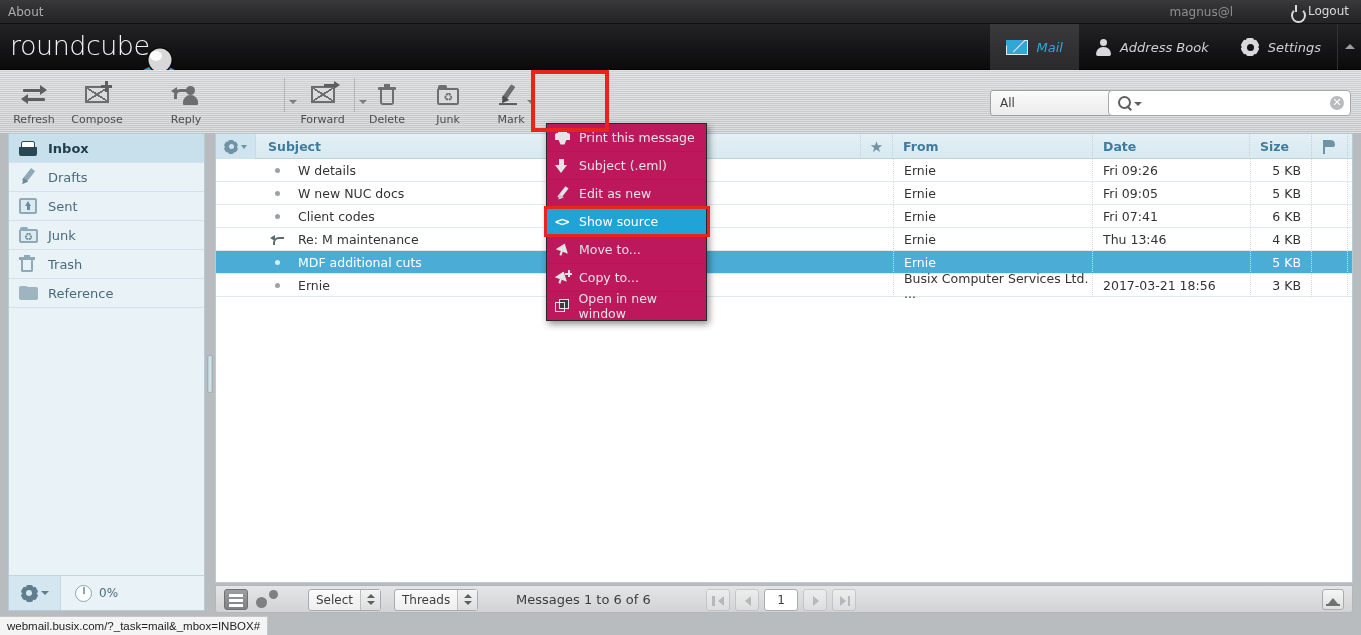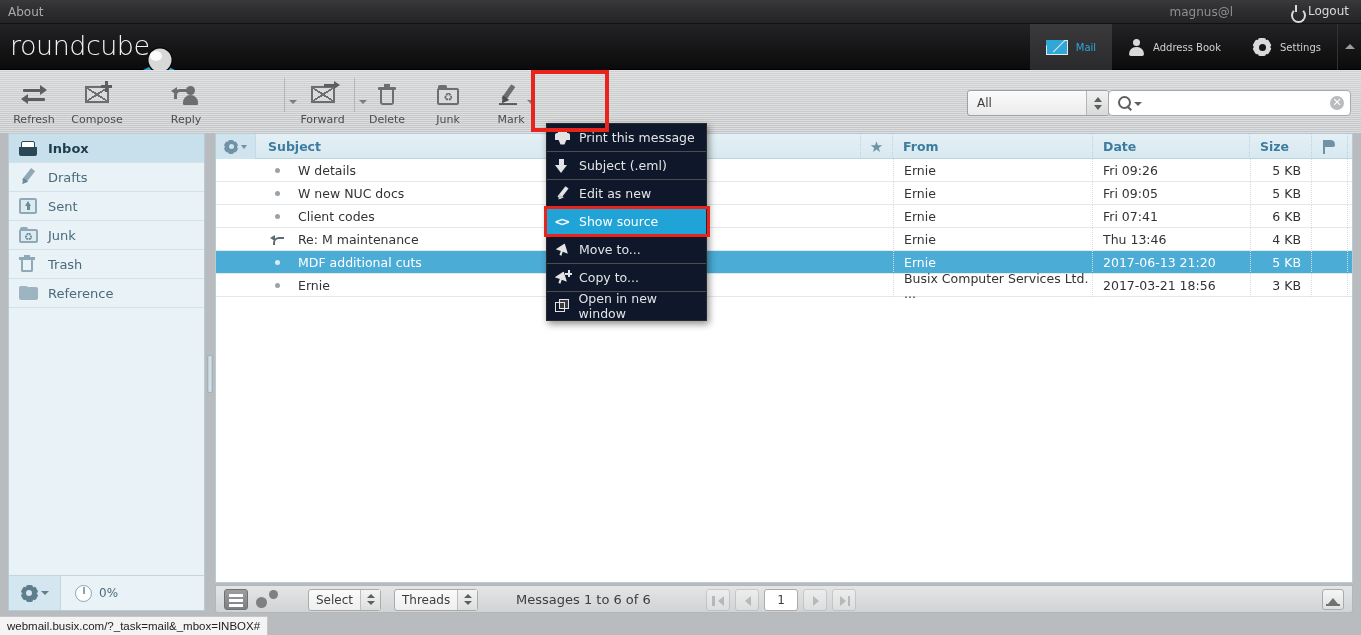--- a/index.html
+++ b/index.html
@@ -54,21 +54,21 @@
     color: #f2f2f2; font-size: 27px; letter-spacing: -0.5px;
     font-family: "DejaVu Sans", sans-serif;
     font-weight: 300;
   }
   #logo-cube { position: absolute; left: 133px; top: 22px; width: 52px; height: 44px; }
 
   #taskbar { position: absolute; right: 24px; top: 0; height: 46px; display: flex; }
   .task {
     display: flex; align-items: center; gap: 8px;
     padding: 0 16px; height: 46px; cursor: pointer;
-    color: #cfd0d1; font-size: 10px;
+    color: #cfd0d1; font-size: 13px; font-style: italic;
   }
   .task.selected {
     background: linear-gradient(to bottom, #3a3a3c 0%, #2a2a2c 100%);
     color: #fff;
   }
   .task.selected .task-label { color: #2fa8d8; }
   #taskbar-collapse {
     position: absolute; right: 0; top: 0; width: 24px; height: 46px;
     border-left: 1px solid #333; cursor: pointer;
   }
@@ -236,21 +236,21 @@
     position: absolute; left: 1px; top: 13px; width: 0; height: 0;
     border-left: 4px solid transparent; border-right: 4px solid transparent;
     border-top: 7px solid #4a4c4d; transform: rotate(35deg);
   }
   .i-mark .line { position: absolute; left: 0px; top: 19px; width: 18px; height: 2.5px; background: #5c5e5f; }
   .i-more { display: flex; gap: 6px; }
   .i-more span { width: 7px; height: 7px; border-radius: 50%; background: #6c6e6f; }
 
   
   #scope-select {
-    position: absolute; left: 967px; top: 90px; width: 142px; height: 26px;
+    position: absolute; left: 990px; top: 90px; width: 142px; height: 26px;
     background: linear-gradient(to bottom, #fbfbfb 0%, #ebebeb 100%);
     border: 1px solid #9ea0a1; border-radius: 3px;
     display: flex; align-items: center; cursor: pointer;
   }
   #scope-select .val { padding-left: 9px; color: #3b3d3e; font-size: 12px; }
   #scope-select .spin {
     position: absolute; right: 0; top: 0; width: 22px; height: 24px;
     background: linear-gradient(to bottom, #f2f2f2, #d8d9da);
     border-left: 1px solid #b4b6b7; border-radius: 0 2px 2px 0;
   }
@@ -450,21 +450,21 @@
   }
   .reply-arrow::after {
     content: ""; position: absolute; left: 0px; top: 1px; width: 0; height: 0;
     border-top: 3.5px solid transparent; border-bottom: 3.5px solid transparent;
     border-right: 5px solid #5c6a72;
   }
 
   
   #more-menu {
     position: absolute; left: 546px; top: 123px; width: 161px;
-    background: #0f172a; border: 1px solid #2a2a2c;
+    background: #be185d; border: 1px solid #2a2a2c;
     box-shadow: 2px 3px 7px rgba(0,0,0,0.45); z-index: 50;
   }
   .mi {
     position: relative; height: 28px; display: flex; align-items: center;
     color: #e3e4e5; font-size: 12.5px; cursor: pointer;
     border-bottom: 1px solid #4c4c4e; padding-left: 8px;
   }
   .mi:last-child { border-bottom: none; }
   .mi.highlighted { background: #20a4d8; color: #fff; }
   .mi .micon { width: 24px; display: flex; align-items: center; justify-content: flex-start; }
@@ -922,21 +922,20 @@
       <span class="mcell c-attach"></span>
     </div>
 
     <div class="mrow selected">
       <span class="mcell c-icon">
           <span class="dot-unread"></span>
         </span>
       <span class="mcell c-subject">MDF additional cuts</span>
       <span class="mcell c-star"></span>
       <span class="mcell c-from">Ernie</span>
-      <span class="mcell c-date">2017-06-13 21:20</span>
       <span class="mcell c-size">5 KB</span>
       <span class="mcell c-flag"></span>
       <span class="mcell c-attach"></span>
     </div>
 
     <div class="mrow">
       <span class="mcell c-icon">
           <span class="dot-unread"></span>
         </span>
       <span class="mcell c-subject">Ernie</span>

